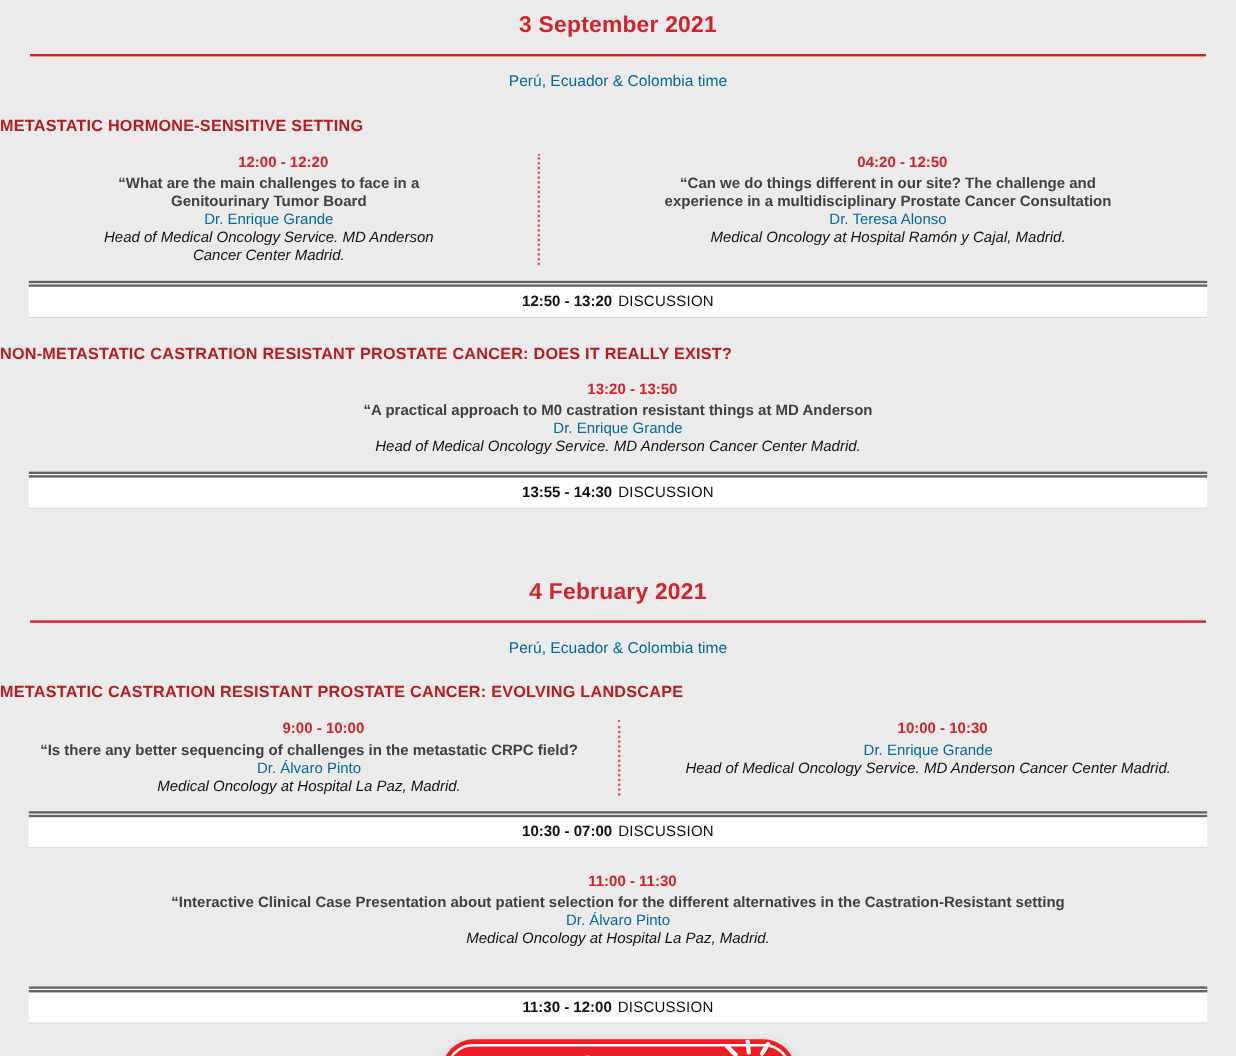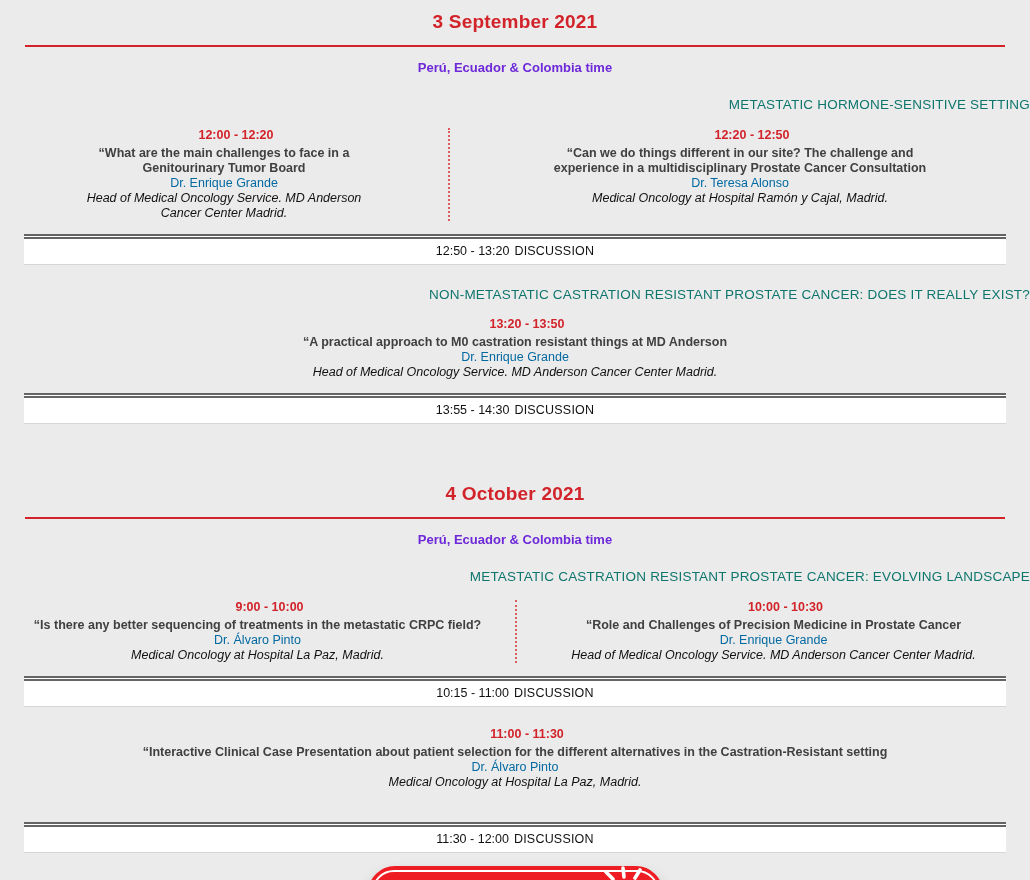--- a/index.html
+++ b/index.html
@@ -18,25 +18,25 @@
     font-size:19px;font-weight:bold;
     color:#d2232a;
     letter-spacing:0.2px;
   }
   .red-rule{
     border:0;height:2px;background:#d2232a;
     margin:12px 25px 0 25px;
   }
   .timezone{
     margin:13px 0 0 0;text-align:center;
-    font-size:13px;font-weight:bold;color:#6d28d9;
+    font-size:13px;font-weight:normal;color:#0369a1;
   }
   .section-heading{
-    margin:22px 0 0 0;text-align:right;
-    font-size:13.5px;font-weight:normal;color:#0f766e;
+    margin:22px 0 0 0;text-align:left;
+    font-size:13.5px;font-weight:bold;color:#b91c1c;
     letter-spacing:0.2px;
   }
 
   .session p{margin:0;}
   .time{
     font-size:12.5px;font-weight:bold;color:#d2232a;
     margin:0 0 4px 0 !important;
     padding-left:24px;
   }
   .talk{font-size:12.5px;font-weight:bold;line-height:15px;color:#404040;}
@@ -56,21 +56,21 @@
 
   .discussion-bar{
     margin:13px 24px 0 24px;
     border-top:5px double #646464;
     border-bottom:1px solid #d6d6d6;
     background:#ffffff;
     text-align:center;
     padding:5px 0 6px 0;
     font-size:12.5px;color:#111;
   }
-  .discussion-bar .d-time{font-weight:normal;}
+  .discussion-bar .d-time{font-weight:bold;}
   .discussion-bar .d-label{font-weight:normal;margin-left:5px;letter-spacing:0.2px;}
 
   .day2-gap{margin-top:48px;}
 
   .cta-wrap{margin:13px 0 0 0;text-align:center;}
   .cta-button{
     position:relative;
     display:inline-block;
     width:295px;height:54px;
     background:#ee1c23;
@@ -115,21 +115,21 @@
     <h2 class="section-heading">METASTATIC HORMONE-SENSITIVE SETTING</h2>
 
     <div class="row row-day1">
       <div class="col col-l session">
         <p class="time">12:00 - 12:20</p>
         <p class="talk w300">“What are the main challenges to face in a Genitourinary Tumor Board</p>
         <p class="speaker">Dr. Enrique Grande</p>
         <p class="affil w300">Head of Medical Oncology Service. MD Anderson Cancer Center Madrid.</p>
       </div>
       <div class="col col-r session">
-        <p class="time">12:20 - 12:50</p>
+        <p class="time">04:20 - 12:50</p>
         <p class="talk w392">“Can we do things different in our site? The challenge and experience in a multidisciplinary Prostate Cancer Consultation</p>
         <p class="speaker">Dr. Teresa Alonso</p>
         <p class="affil">Medical Oncology at Hospital Ramón y Cajal, Madrid.</p>
       </div>
     </div>
 
     <div class="discussion-bar">
       <span class="d-time">12:50 - 13:20</span><span class="d-label">DISCUSSION</span>
     </div>
 
@@ -141,43 +141,42 @@
       <p class="speaker">Dr. Enrique Grande</p>
       <p class="affil">Head of Medical Oncology Service. MD Anderson Cancer Center Madrid.</p>
     </div>
 
     <div class="discussion-bar">
       <span class="d-time">13:55 - 14:30</span><span class="d-label">DISCUSSION</span>
     </div>
   </section>
 
   <section>
-    <h1 class="date-title day2-gap">4 October 2021</h1>
+    <h1 class="date-title day2-gap">4 February 2021</h1>
     <hr class="red-rule">
     <p class="timezone">Perú, Ecuador &amp; Colombia time</p>
 
     <h2 class="section-heading">METASTATIC CASTRATION RESISTANT PROSTATE CANCER: EVOLVING LANDSCAPE</h2>
 
     <div class="row row-day2">
       <div class="col col-l session">
         <p class="time">9:00 - 10:00</p>
-        <p class="talk">“Is there any better sequencing of treatments in the metastatic CRPC field?</p>
+        <p class="talk">“Is there any better sequencing of challenges in the metastatic CRPC field?</p>
         <p class="speaker">Dr. Álvaro Pinto</p>
         <p class="affil">Medical Oncology at Hospital La Paz, Madrid.</p>
       </div>
       <div class="col col-r session">
         <p class="time">10:00 - 10:30</p>
-        <p class="talk">“Role and Challenges of Precision Medicine in Prostate Cancer</p>
         <p class="speaker">Dr. Enrique Grande</p>
         <p class="affil">Head of Medical Oncology Service. MD Anderson Cancer Center Madrid.</p>
       </div>
     </div>
 
     <div class="discussion-bar">
-      <span class="d-time">10:15 - 11:00</span><span class="d-label">DISCUSSION</span>
+      <span class="d-time">10:30 - 07:00</span><span class="d-label">DISCUSSION</span>
     </div>
 
     <div class="single-session session" style="margin-top:20px;">
       <p class="time">11:00 - 11:30</p>
       <p class="talk">“Interactive Clinical Case Presentation about patient selection for the different alternatives in the Castration-Resistant setting</p>
       <p class="speaker">Dr. Álvaro Pinto</p>
       <p class="affil">Medical Oncology at Hospital La Paz, Madrid.</p>
     </div>
 
     <div class="discussion-bar" style="margin-top:32px;">

